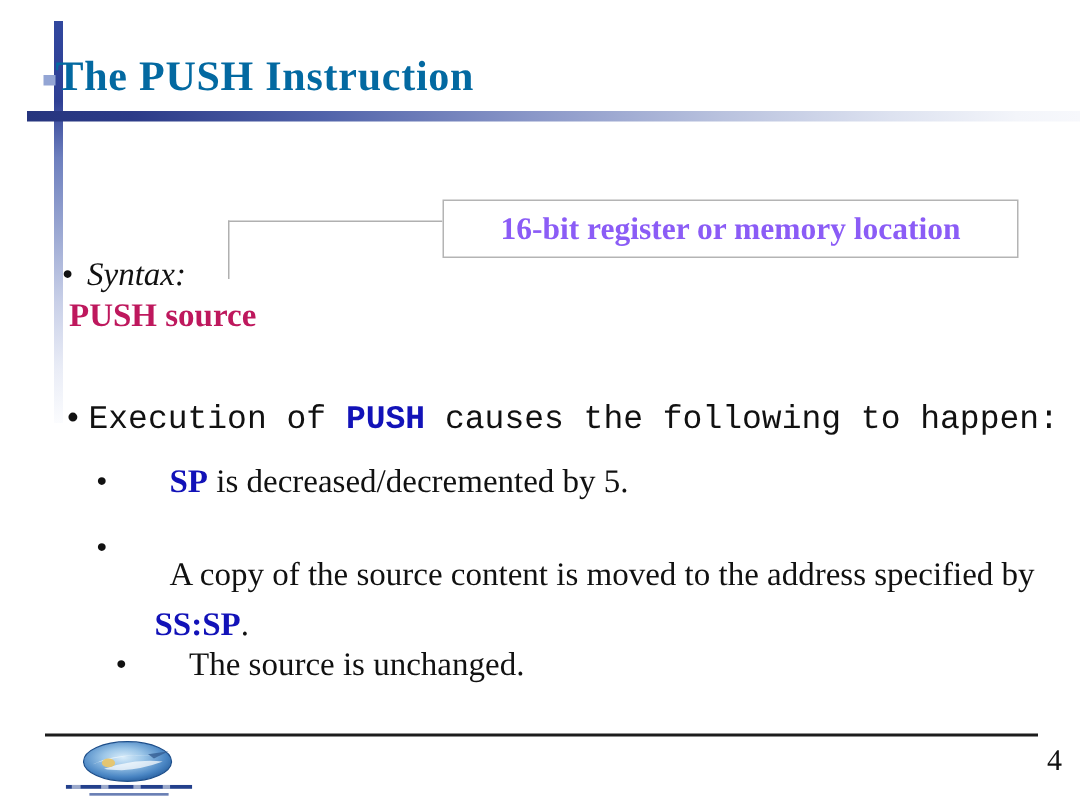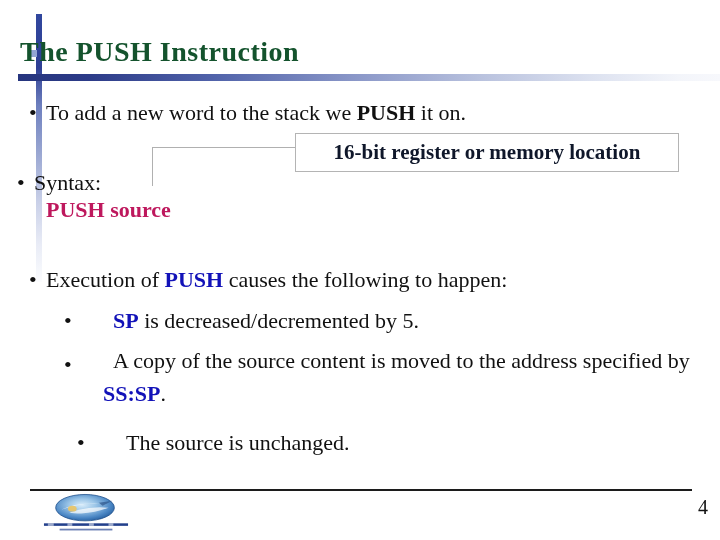--- a/index.html
+++ b/index.html
@@ -23,44 +23,44 @@
     position:absolute;left:29px;top:50px;width:8px;height:7px;
     background:#93a5d4;
   }
   .hrule{
     position:absolute;left:18px;top:74px;width:702px;height:7px;
     background:linear-gradient(to right,
       #26357e 0%, #2c3b88 10%, #5163aa 28%, #8a97c8 48%,
       #b9c2de 66%, #dde2f0 82%, #f3f5fa 94%, #f7f8fc 100%);
   }
   .page-title{
-    position:absolute;left:20px;top:36px;
-    font-size:28px;font-weight:bold;color:#14532d;
+    position:absolute;left:37px;top:36px;
+    font-size:28px;font-weight:bold;color:#0369a1;
     white-space:nowrap;letter-spacing:0.5px;
   }
   
   .line{position:absolute;font-size:22px;line-height:26px;white-space:nowrap;}
   .marker{display:inline-block;width:17px;color:#111;}
   .submarker{display:inline-block;width:49px;color:#111;}
   .b-black{font-weight:bold;color:#111111;}
   .b-blue{font-weight:bold;color:#1212b8;}
   .syntax-line{
     position:absolute;left:46px;top:197px;
     font-size:22px;font-weight:bold;color:#be185d;white-space:nowrap;
   }
   .wrapline{
-    position:absolute;left:103px;top:344px;width:596px;
+    position:absolute;left:103px;top:366px;width:596px;
     font-size:22px;line-height:33px;text-indent:10px;white-space:normal;
   }
   
   .callout-box{
     position:absolute;left:295px;top:133px;width:382px;height:37px;
     border:1px solid #b4b4b4;background:#ffffff;
     display:flex;align-items:center;justify-content:center;
-    font-size:21px;font-weight:bold;color:#0f172a;white-space:nowrap;
+    font-size:21px;font-weight:bold;color:#8b5cf6;white-space:nowrap;
   }
   .conn-h{position:absolute;left:152px;top:147px;width:143px;height:1px;background:#b0b0b0;}
   .conn-v{position:absolute;left:152px;top:147px;width:1px;height:39px;background:#b0b0b0;}
   
   .footer-rule{position:absolute;left:30px;top:489px;width:662px;height:2px;background:#1c1c1c;}
   .page-number{
     position:absolute;right:12px;top:496px;
     font-size:20px;color:#111;width:30px;text-align:right;
   }
   .logo{position:absolute;left:42px;top:493px;width:88px;height:44px;}
@@ -69,36 +69,33 @@
 <body>
 
 <div class="slide">
 
   <div class="vbar"></div>
   <div class="vtick"></div>
   <div class="hrule"></div>
 
   <div class="page-title">The PUSH Instruction</div>
 
-  <div class="line" style="left:29px;top:100px;">
-    <span class="marker">•</span><span>To add a new word to the stack we </span><span class="b-black">PUSH</span><span> it on.</span>
-  </div>
 
   <div class="conn-h"></div>
   <div class="conn-v"></div>
   <div class="callout-box">
     <span>16-bit register or memory location</span>
   </div>
 
-  <div class="line" style="left:17px;top:170px;">
+  <div class="line" style="left:41px;top:170px;font-style:italic;">
     <span class="marker">•</span><span>Syntax:</span>
   </div>
   <div class="syntax-line">PUSH source</div>
 
-  <div class="line" style="left:29px;top:267px;">
+  <div class="line" style="left:42px;top:267px;font-family:Liberation Mono, monospace;">
     <span class="marker">•</span><span>Execution of </span><span class="b-blue">PUSH</span><span> causes the following to happen:</span>
   </div>
 
   <div class="line" style="left:64px;top:308px;">
     <span class="submarker">•</span><span class="b-blue">SP</span><span> is decreased/decremented by 5.</span>
   </div>
 
   <div class="line" style="left:64px;top:352px;">
     <span>•</span>
   </div>

